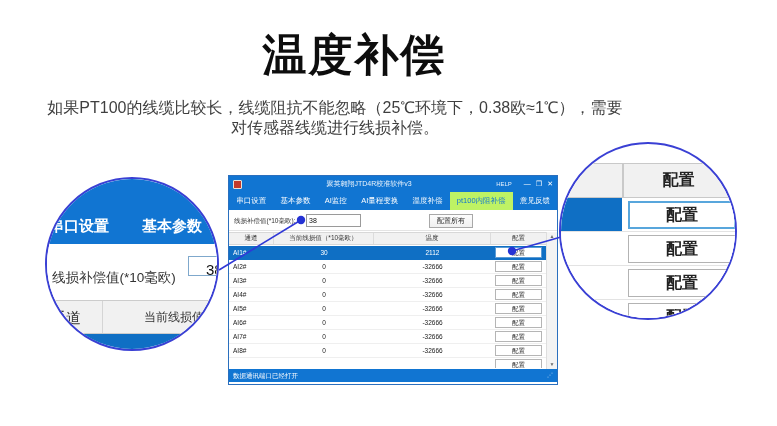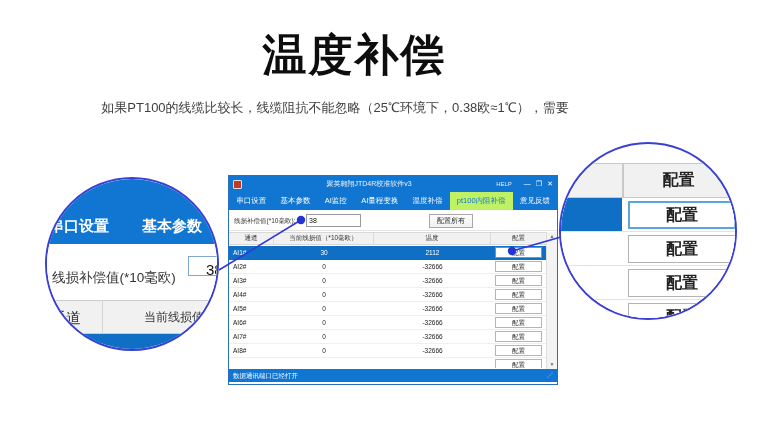--- a/index.html
+++ b/index.html
@@ -2,21 +2,21 @@
 <html><head>
 <meta charset="utf-8">
 <style>
   * { margin:0; padding:0; box-sizing:border-box; }
   html,body { width:777px; height:426px; background:#ffffff; overflow:hidden;
     font-family:"Liberation Sans", sans-serif; position:relative; }
 
   .page-title { position:absolute; top:26px; left:0; width:709px; text-align:center;
     font-size:44px; font-weight:bold; color:#0d0d0d; letter-spacing:2px; }
   .page-desc { position:absolute; top:98px; left:0; width:670px; text-align:center;
-    font-size:13px; color:#3f3f3f; line-height:20px; }
+    font-size:16px; color:#3f3f3f; line-height:20px; }
 
   
   .app-window { position:absolute; left:228px; top:175px; width:330px; height:210px;
     background:#ffffff; border:1px solid #2a6fbe; z-index:1; }
 
   .titlebar { position:absolute; top:0; left:0; right:0; height:16px; background:#1175d2;
     display:flex; align-items:center; padding:0 4px; color:#fff; }
   .app-icon { width:9px; height:9px; background:#c23a2b; border-radius:1px; flex:0 0 auto;
     border:1px solid #e8e3da; }
   .win-title { flex:1; text-align:center; font-size:7px; color:#eaf3fc; }
@@ -104,20 +104,21 @@
 
   .callout-svg { position:absolute; left:0; top:0; width:777px; height:426px;
     z-index:2; pointer-events:none; }
 </style>
 </head>
 <body>
 
 <h1 class="page-title">温度补偿</h1>
 <div class="page-desc">
   <div>如果PT100的线缆比较长，线缆阻抗不能忽略（25℃环境下，0.38欧≈1℃），需要</div>
+  <div>对传感器线缆进行线损补偿。</div>
 </div>
 
 <svg class="callout-svg" viewBox="0 0 777 426">
   <line x1="219" y1="270" x2="301" y2="220" stroke="#3038d6" stroke-width="1.6"></line>
   <circle cx="301" cy="220" r="4.2" fill="#2533d4"></circle>
   <line x1="512" y1="251" x2="561" y2="237" stroke="#3038d6" stroke-width="1.6"></line>
   <circle cx="512" cy="251" r="4.2" fill="#2533d4"></circle>
 </svg>
 
 <div class="app-window">

